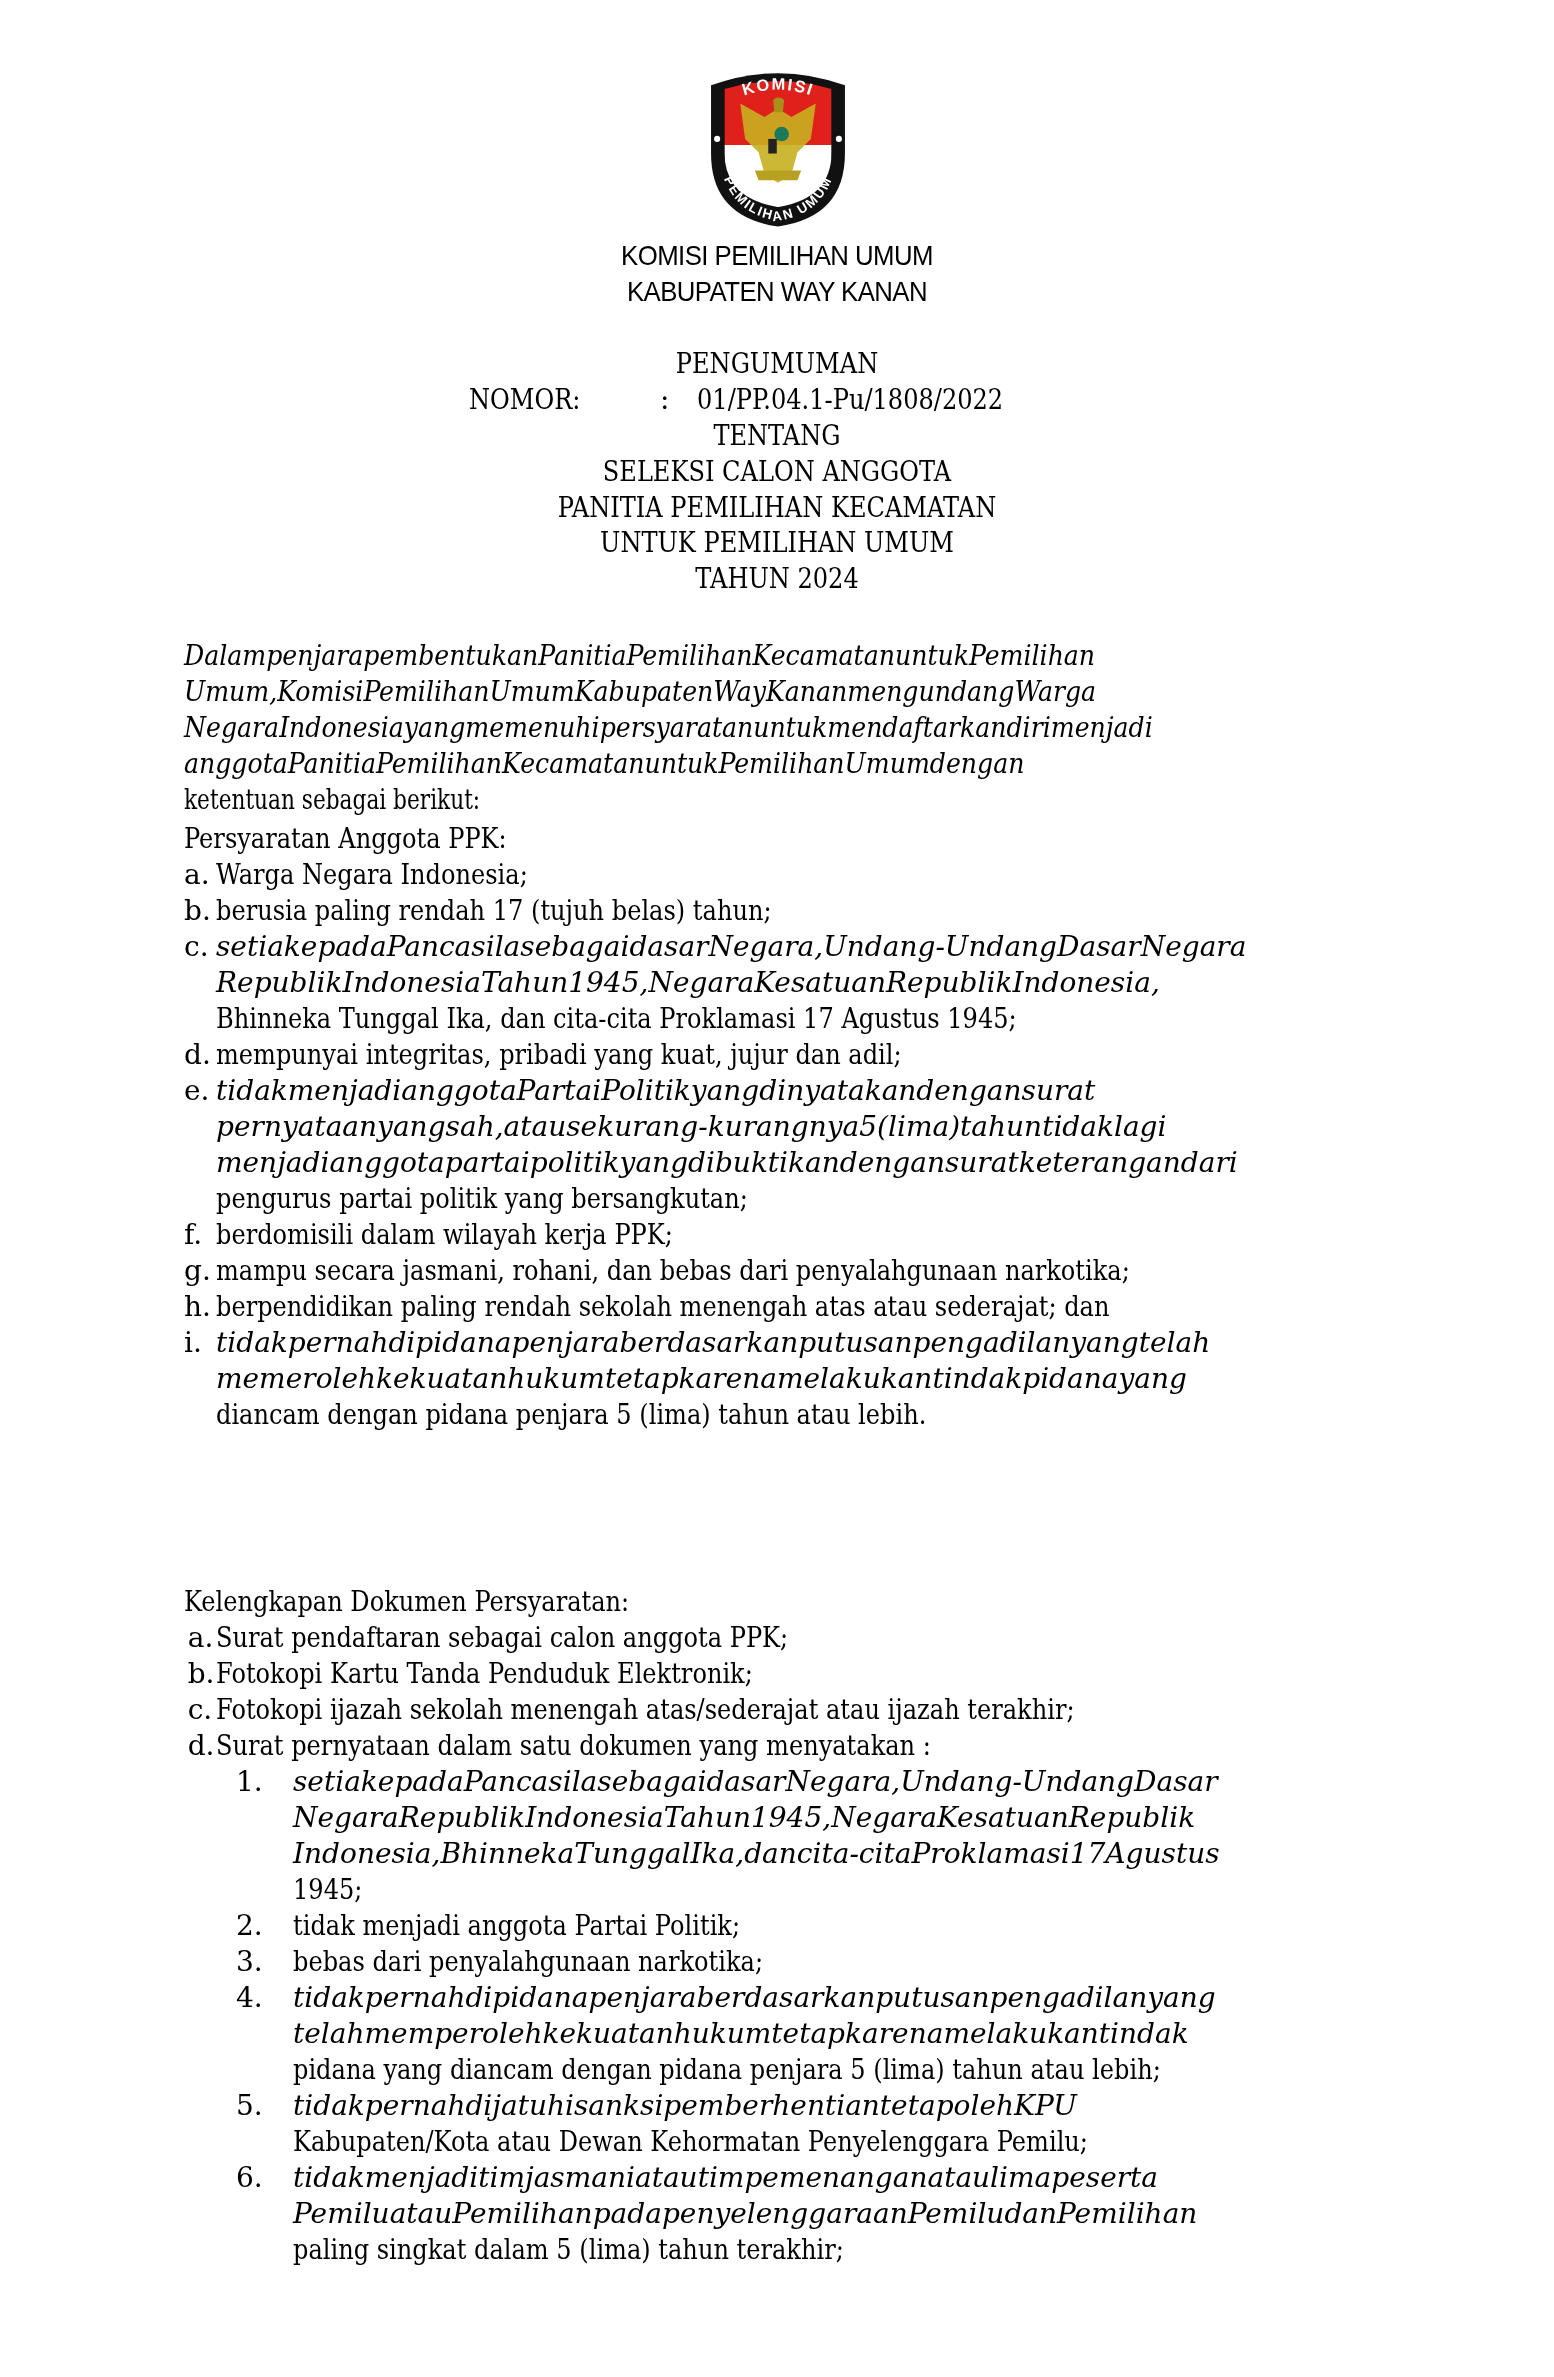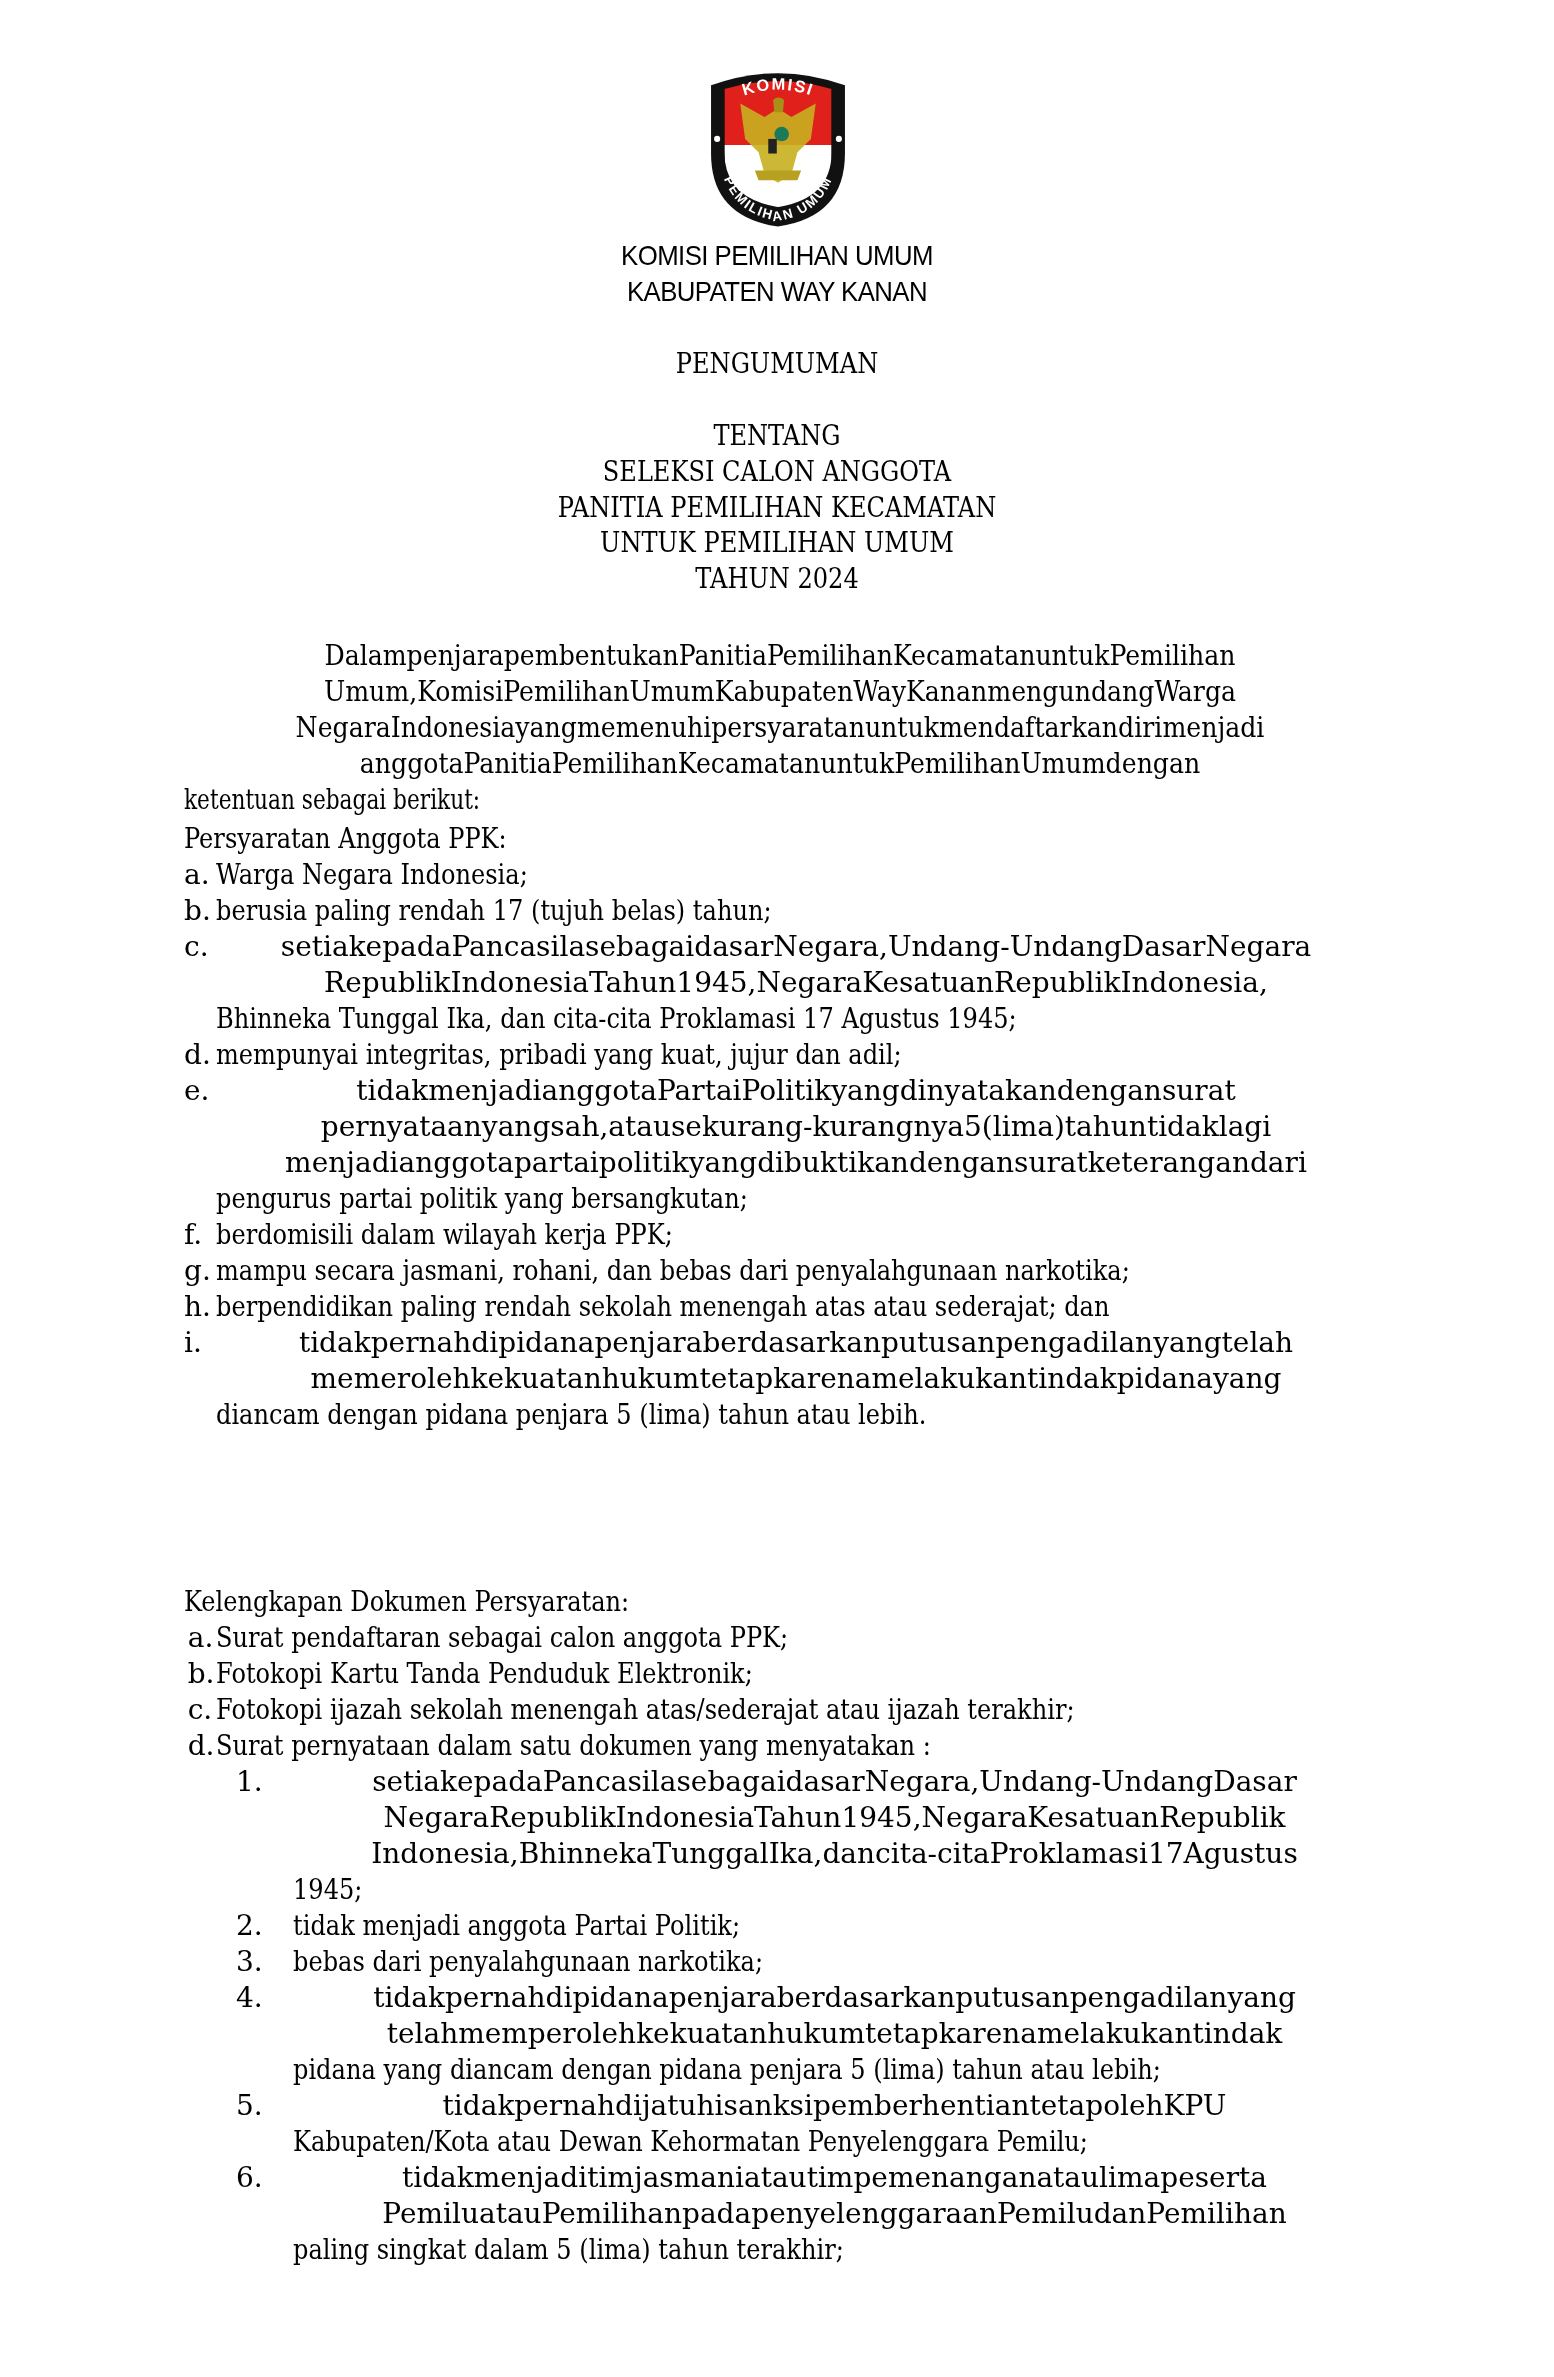--- a/index.html
+++ b/index.html
@@ -20,21 +20,21 @@
   .nomor-row { position: absolute; top: 383px; left: 0; width: 1554px; height: 37px;
                font-family: "DejaVu Serif", "Liberation Serif", serif; font-size: 28px; }
   .nomor-label { position: absolute; left: 469px; transform: scaleX(0.86); transform-origin: left; }
   .nomor-colon { position: absolute; left: 660px; }
   .nomor-value { position: absolute; left: 697px; transform: scaleX(0.86); transform-origin: left; }
 
   .body-text { position: absolute; left: 184px; width: 1192px;
                font-family: "DejaVu Serif", "Liberation Serif", serif; font-size: 28px;
                line-height: 36px; }
 
-  .jline { display: flex; justify-content: center; white-space: nowrap; }
+  .jline { display: flex; justify-content: flex-start; white-space: nowrap; font-style: italic; }
   .lline { display: block; white-space: nowrap; }
 
   .item { position: relative; }
   .marker { position: absolute; left: 0; }
   .item-text { margin-left: 32px; }
   .sub .marker { left: 3.7px; }
   .num { position: relative; margin-left: 52px; }
   .num .marker { left: 0; }
   .num .item-text { margin-left: 57px; }
 
@@ -70,20 +70,25 @@
       <textPath href="#arcBottom" startOffset="50%" text-anchor="middle">PEMILIHAN UMUM</textPath>
     </text>
     <circle cx="28" cy="128" r="5" fill="#fff"></circle>
     <circle cx="228" cy="128" r="5" fill="#fff"></circle>
   </svg>
 
   <div class="org org1">KOMISI PEMILIHAN UMUM</div>
   <div class="org org2">KABUPATEN WAY KANAN</div>
 
   <div class="hdr" style="top:346px;">PENGUMUMAN</div>
+  <div class="nomor-row">
+    <span class="nomor-label">NOMOR:</span>
+    <span class="nomor-colon">:</span>
+    <span class="nomor-value">01/PP.04.1-Pu/1808/2022</span>
+  </div>
   <div class="hdr" style="top:418px;">TENTANG</div>
   <div class="hdr" style="top:454px;">SELEKSI CALON ANGGOTA</div>
   <div class="hdr" style="top:490px;">PANITIA PEMILIHAN KECAMATAN</div>
   <div class="hdr" style="top:525px;">UNTUK PEMILIHAN UMUM</div>
   <div class="hdr" style="top:561px;">TAHUN 2024</div>
 
   <div class="body-text" style="top:638px;">
     <span class="jline cond">
         <span>Dalam</span>
         <span>penjara</span>

